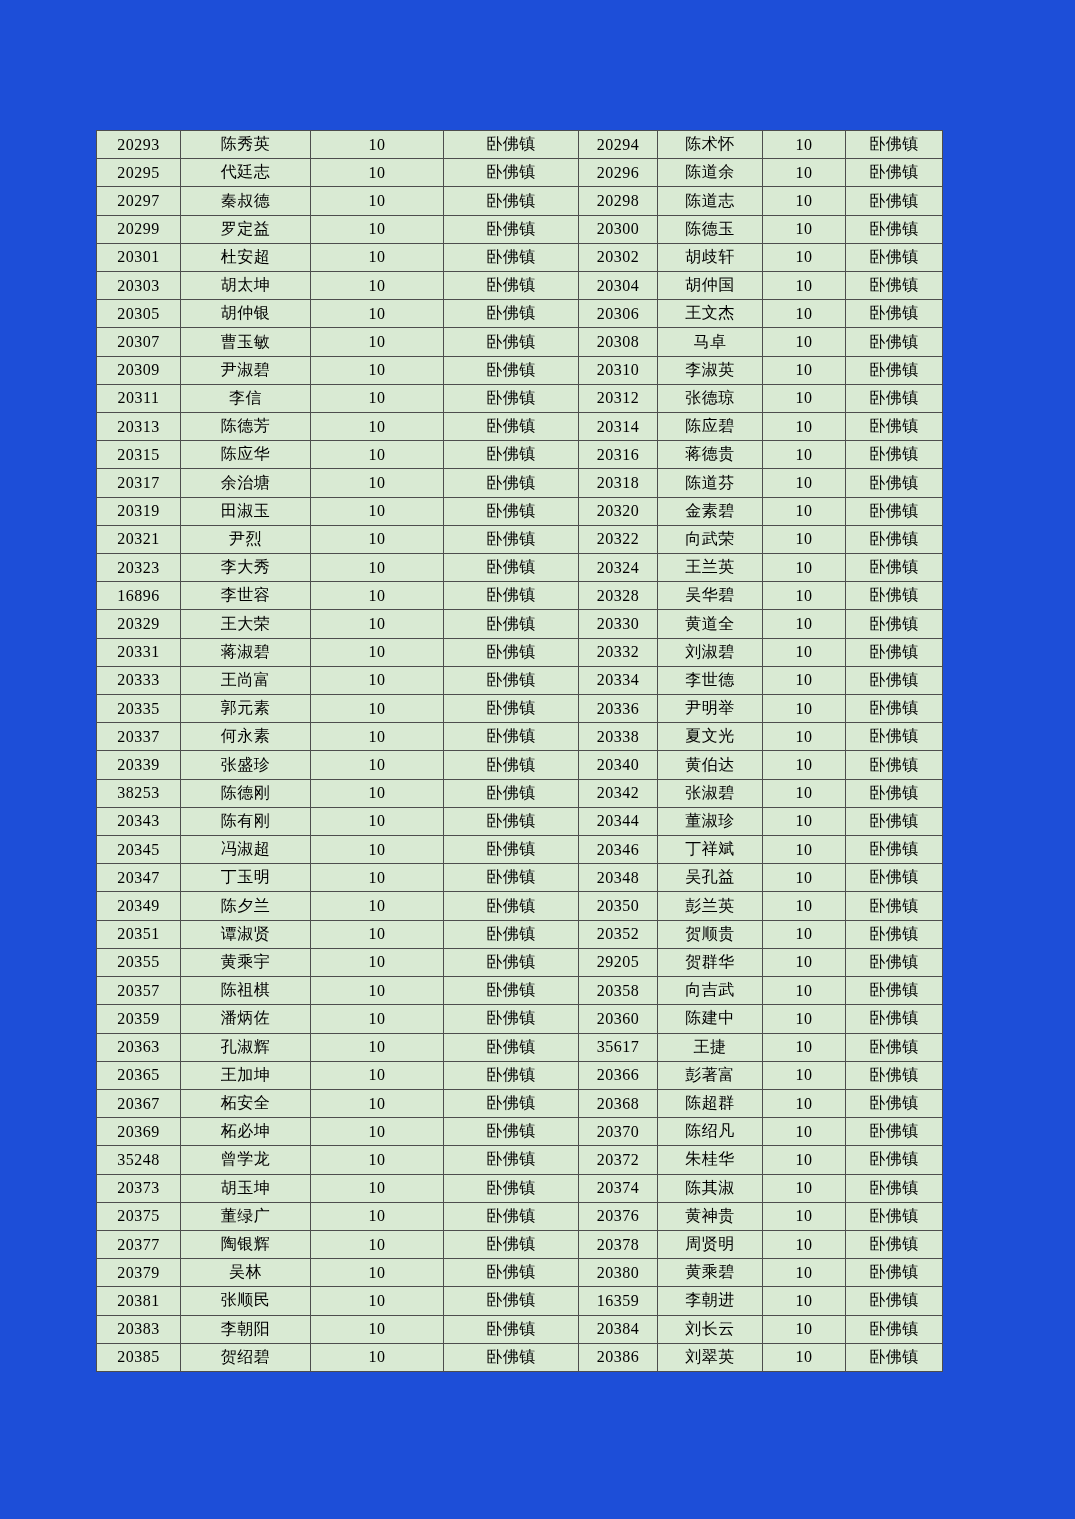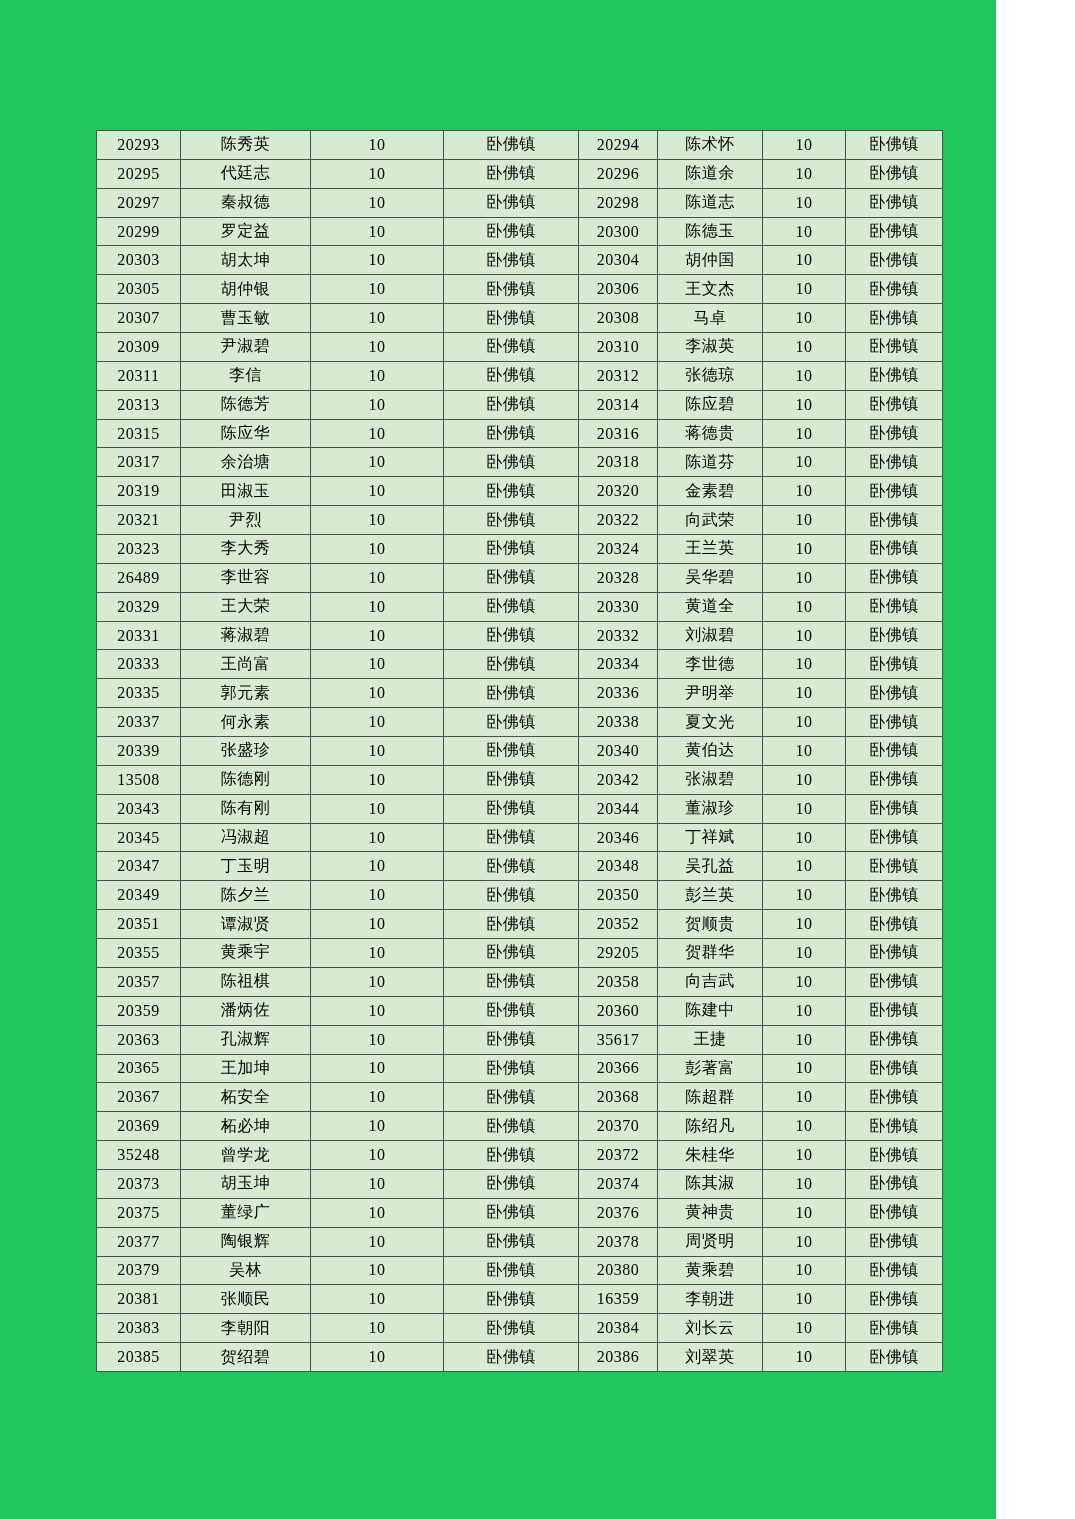--- a/index.html
+++ b/index.html
@@ -3,23 +3,23 @@
 <meta charset="utf-8">
 <style>
   html, body {
     margin: 0;
     padding: 0;
     background: #ffffff;
     font-family: "Liberation Serif", "DejaVu Serif", serif;
   }
   .page {
     position: relative;
-    width: 996px;
+    width: 1075px;
     height: 1519px;
-    background: #22c55e;
+    background: #1d4ed8;
     overflow: hidden;
   }
   table.roster {
     position: absolute;
     left: 96px;
     top: 130px;
     width: 846px;
     height: 1242px;
     border-collapse: collapse;
     table-layout: fixed;
@@ -88,20 +88,30 @@
           <td>20299</td>
           <td>罗定益</td>
           <td>10</td>
           <td>卧佛镇</td>
           <td>20300</td>
           <td>陈德玉</td>
           <td>10</td>
           <td>卧佛镇</td>
         </tr>
         <tr>
+          <td>20301</td>
+          <td>杜安超</td>
+          <td>10</td>
+          <td>卧佛镇</td>
+          <td>20302</td>
+          <td>胡歧轩</td>
+          <td>10</td>
+          <td>卧佛镇</td>
+        </tr>
+        <tr>
           <td>20303</td>
           <td>胡太坤</td>
           <td>10</td>
           <td>卧佛镇</td>
           <td>20304</td>
           <td>胡仲国</td>
           <td>10</td>
           <td>卧佛镇</td>
         </tr>
         <tr>
@@ -198,21 +208,21 @@
           <td>20323</td>
           <td>李大秀</td>
           <td>10</td>
           <td>卧佛镇</td>
           <td>20324</td>
           <td>王兰英</td>
           <td>10</td>
           <td>卧佛镇</td>
         </tr>
         <tr>
-          <td>26489</td>
+          <td>16896</td>
           <td>李世容</td>
           <td>10</td>
           <td>卧佛镇</td>
           <td>20328</td>
           <td>吴华碧</td>
           <td>10</td>
           <td>卧佛镇</td>
         </tr>
         <tr>
           <td>20329</td>
@@ -268,21 +278,21 @@
           <td>20339</td>
           <td>张盛珍</td>
           <td>10</td>
           <td>卧佛镇</td>
           <td>20340</td>
           <td>黄伯达</td>
           <td>10</td>
           <td>卧佛镇</td>
         </tr>
         <tr>
-          <td>13508</td>
+          <td>38253</td>
           <td>陈德刚</td>
           <td>10</td>
           <td>卧佛镇</td>
           <td>20342</td>
           <td>张淑碧</td>
           <td>10</td>
           <td>卧佛镇</td>
         </tr>
         <tr>
           <td>20343</td>

